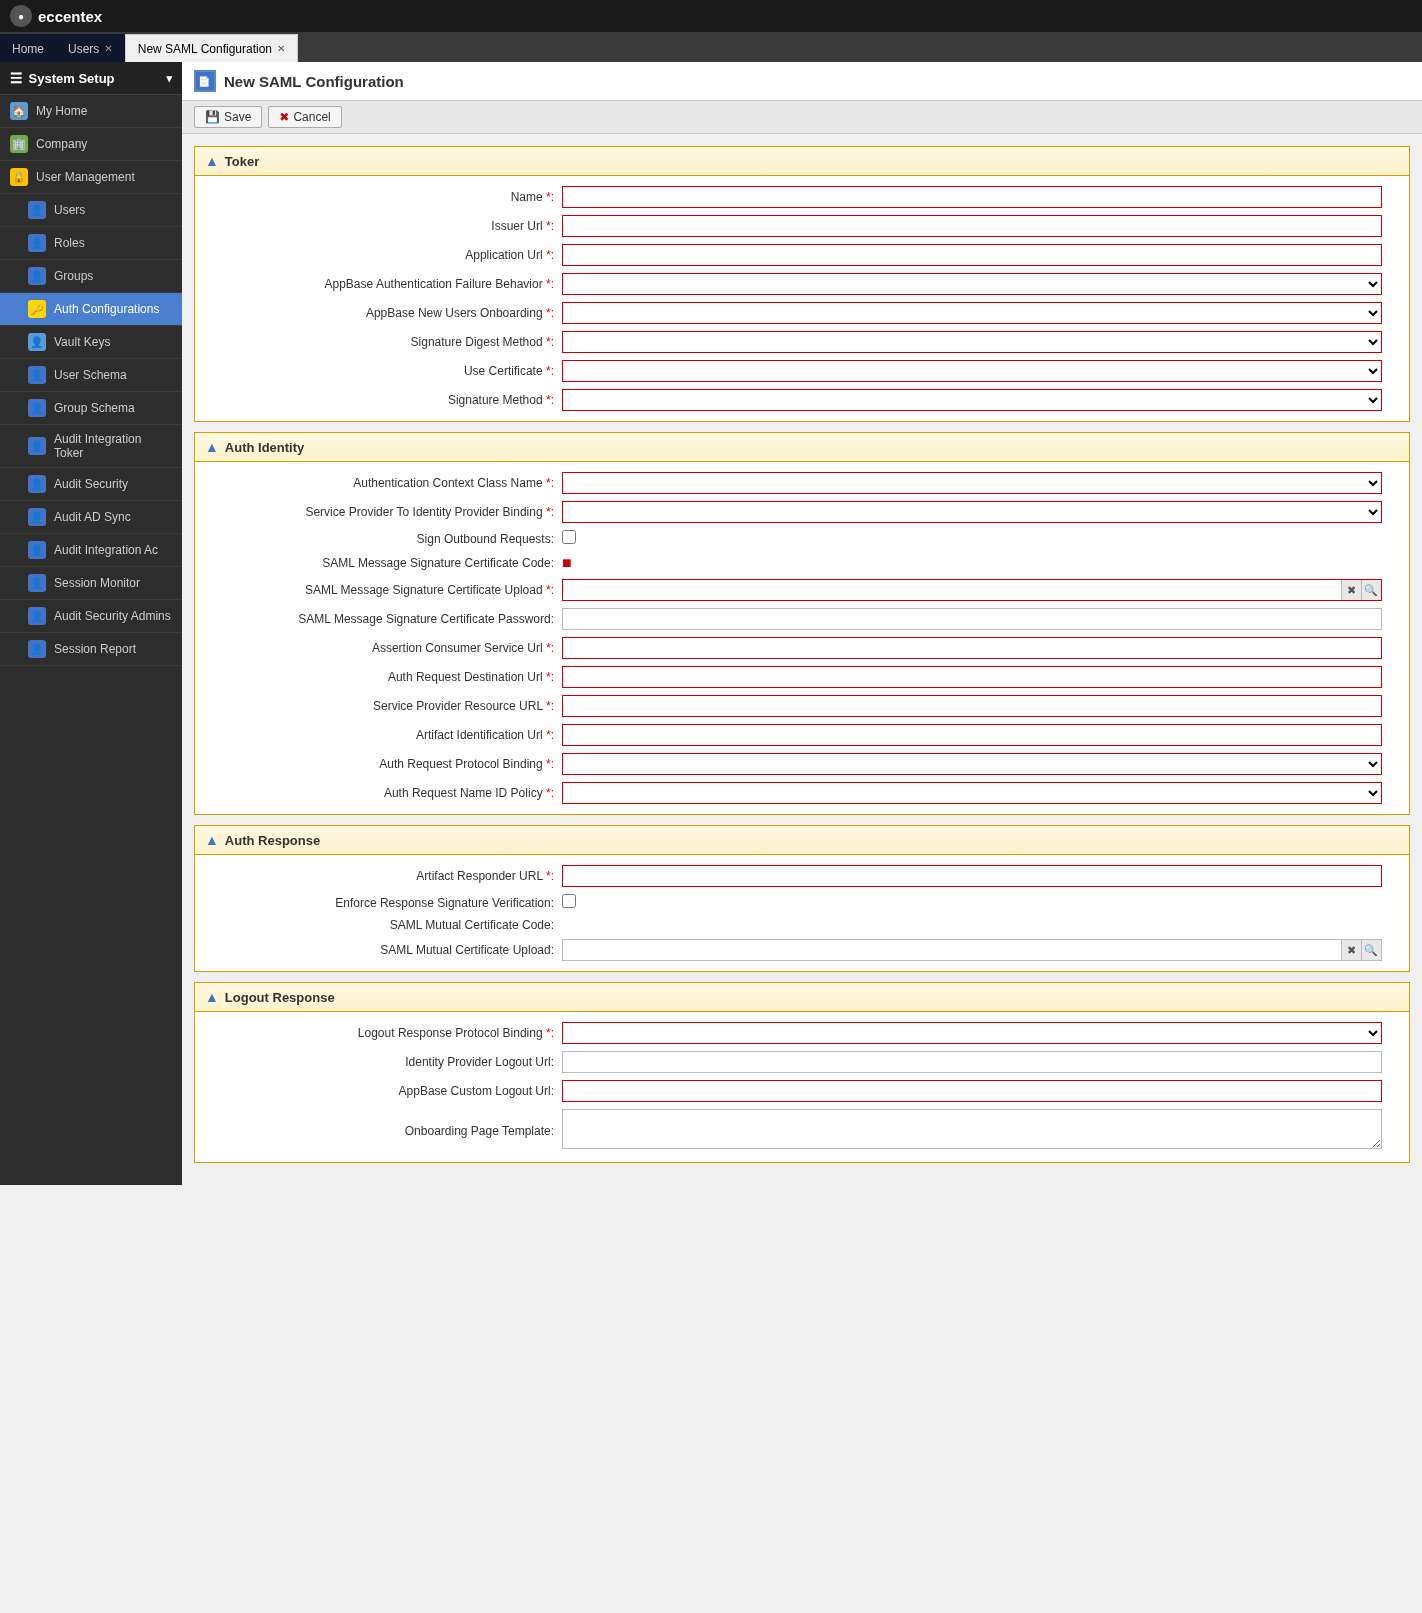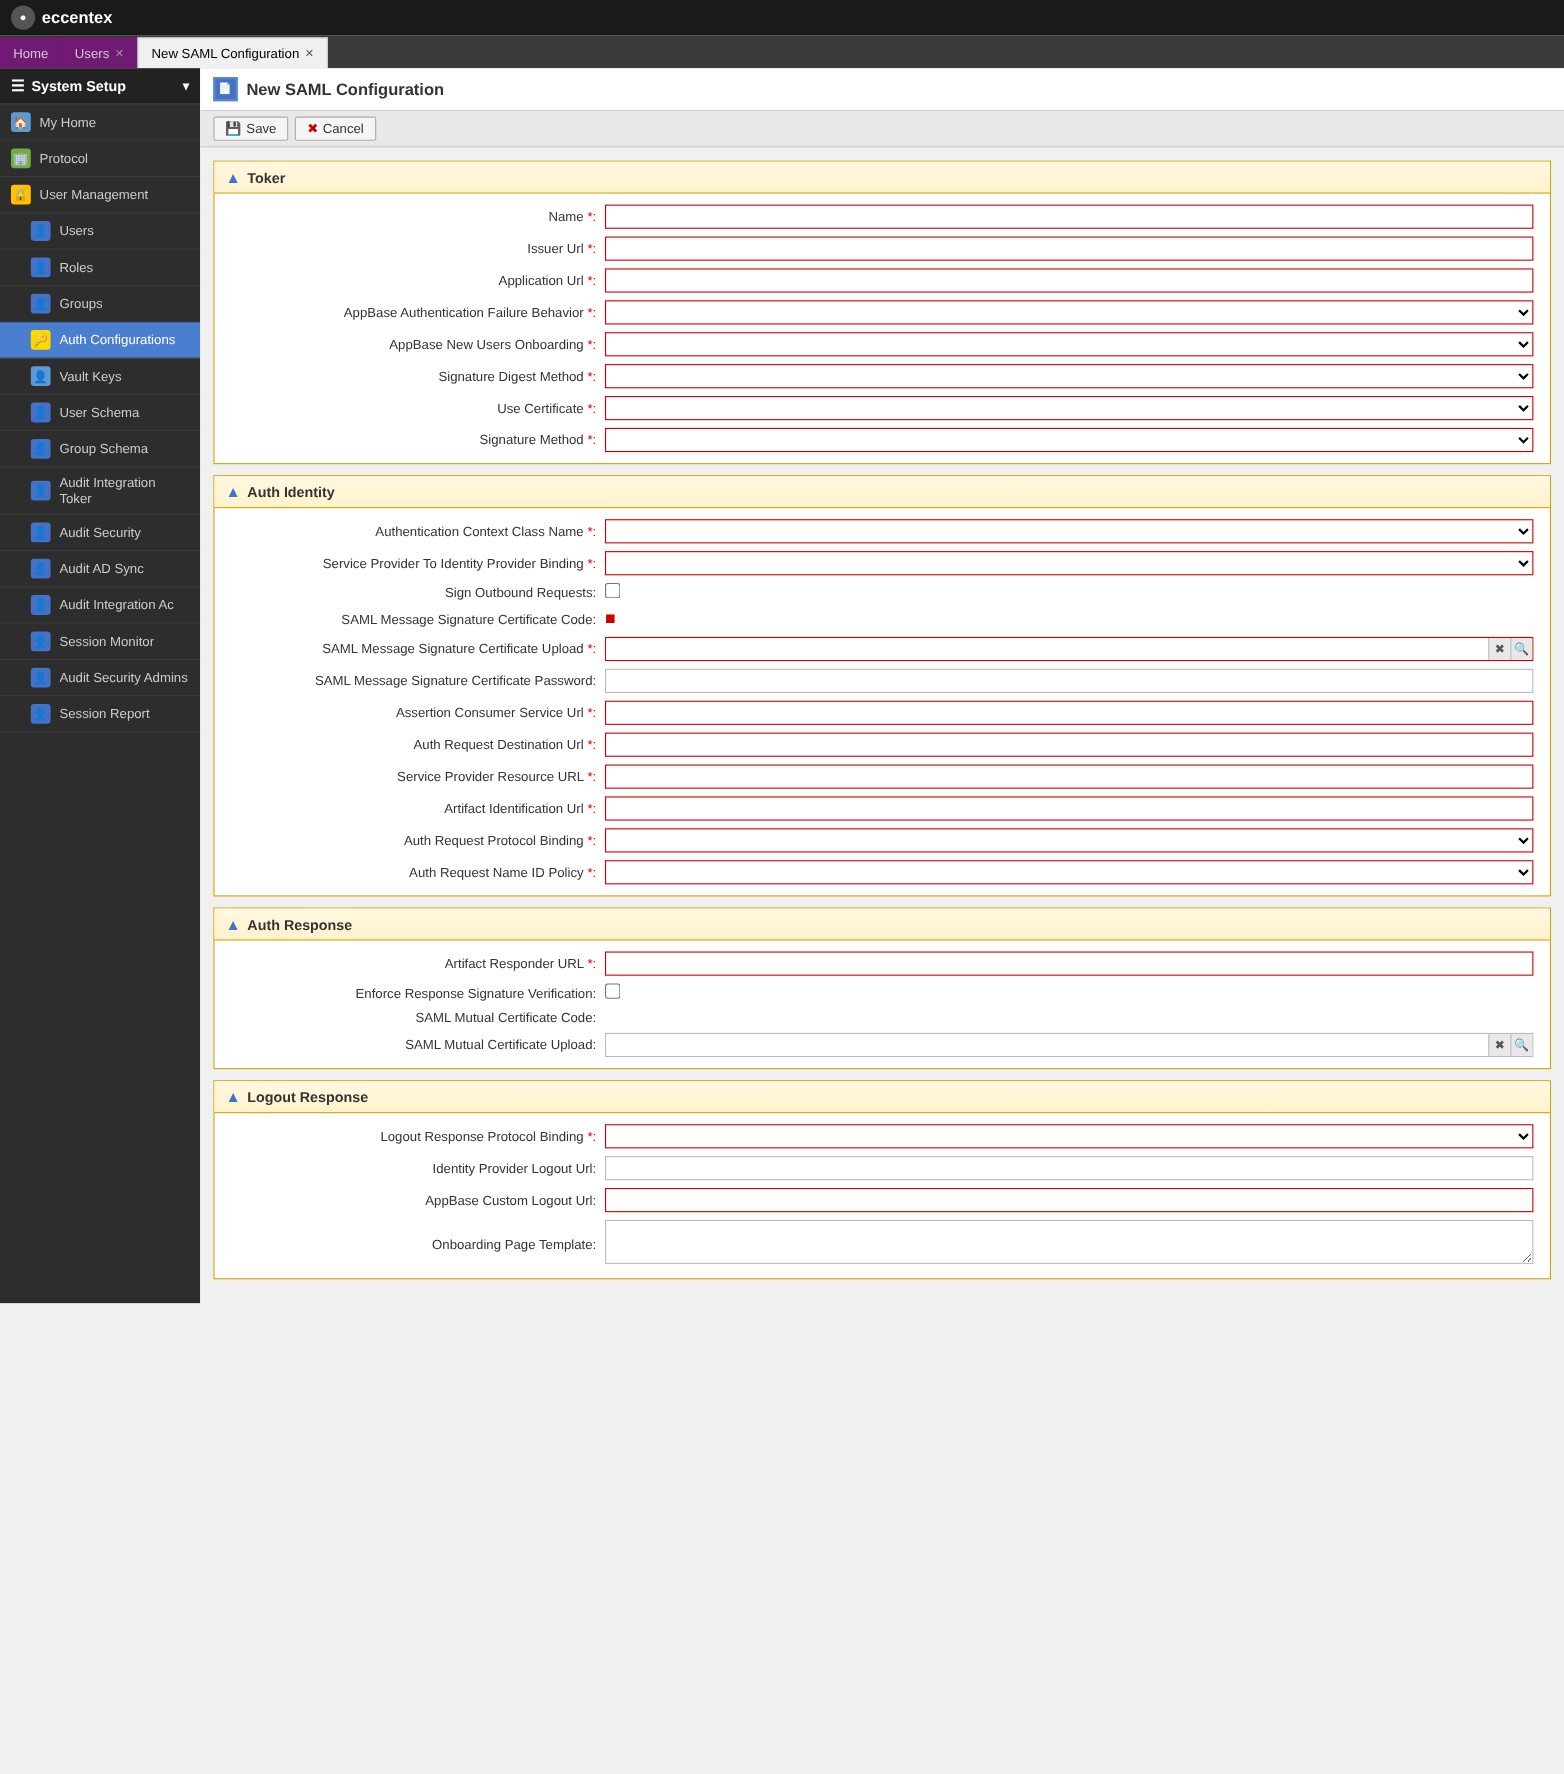--- a/index.html
+++ b/index.html
@@ -40,21 +40,21 @@
       height: 30px;
       padding: 0 0 0 0;
       flex-shrink: 0;
     }
     .tab {
       padding: 5px 12px;
       font-size: 12px;
       cursor: pointer;
       display: flex; align-items: center; gap: 5px;
       color: #ccc;
-      background: #701a75;
+      background: #0f172a;
       border-top: 1px solid transparent;
       height: 28px;
     }
     .tab.active {
       background: #f0f0f0;
       color: #000;
       border-top: 1px solid #ccc;
       border-left: 1px solid #ccc;
       border-right: 1px solid #ccc;
     }
@@ -199,21 +199,21 @@
       gap: 6px;
       font-size: 13px;
       font-weight: bold;
       color: #333;
       cursor: pointer;
     }
     .section-toggle { color: #4472c4; font-size: 14px; }
 
     
     .form-grid {
-      padding: 10px 15px;
+      padding: 10px 27px;
       display: flex;
       flex-direction: column;
       gap: 7px;
       border-radius: 13px;
     }
     .form-row {
       display: flex;
       align-items: center;
     }
     .form-label {
@@ -311,21 +311,21 @@
       <span>System Setup</span>
       <span style="margin-left:auto; font-size:11px;">▾</span>
     </div>
 
     <div class="sidebar-item">
       <div class="item-icon icon-home">🏠</div>
       <span>My Home</span>
     </div>
     <div class="sidebar-item">
       <div class="item-icon icon-company">🏢</div>
-      <span>Protocol</span>
+      <span>Company</span>
     </div>
     <div class="sidebar-item">
       <div class="item-icon icon-usermgmt">🔒</div>
       <span>User Management</span>
     </div>
     <div class="sidebar-item sub-item">
       <div class="item-icon icon-users">👤</div>
       <span>Users</span>
     </div>
     <div class="sidebar-item sub-item">

